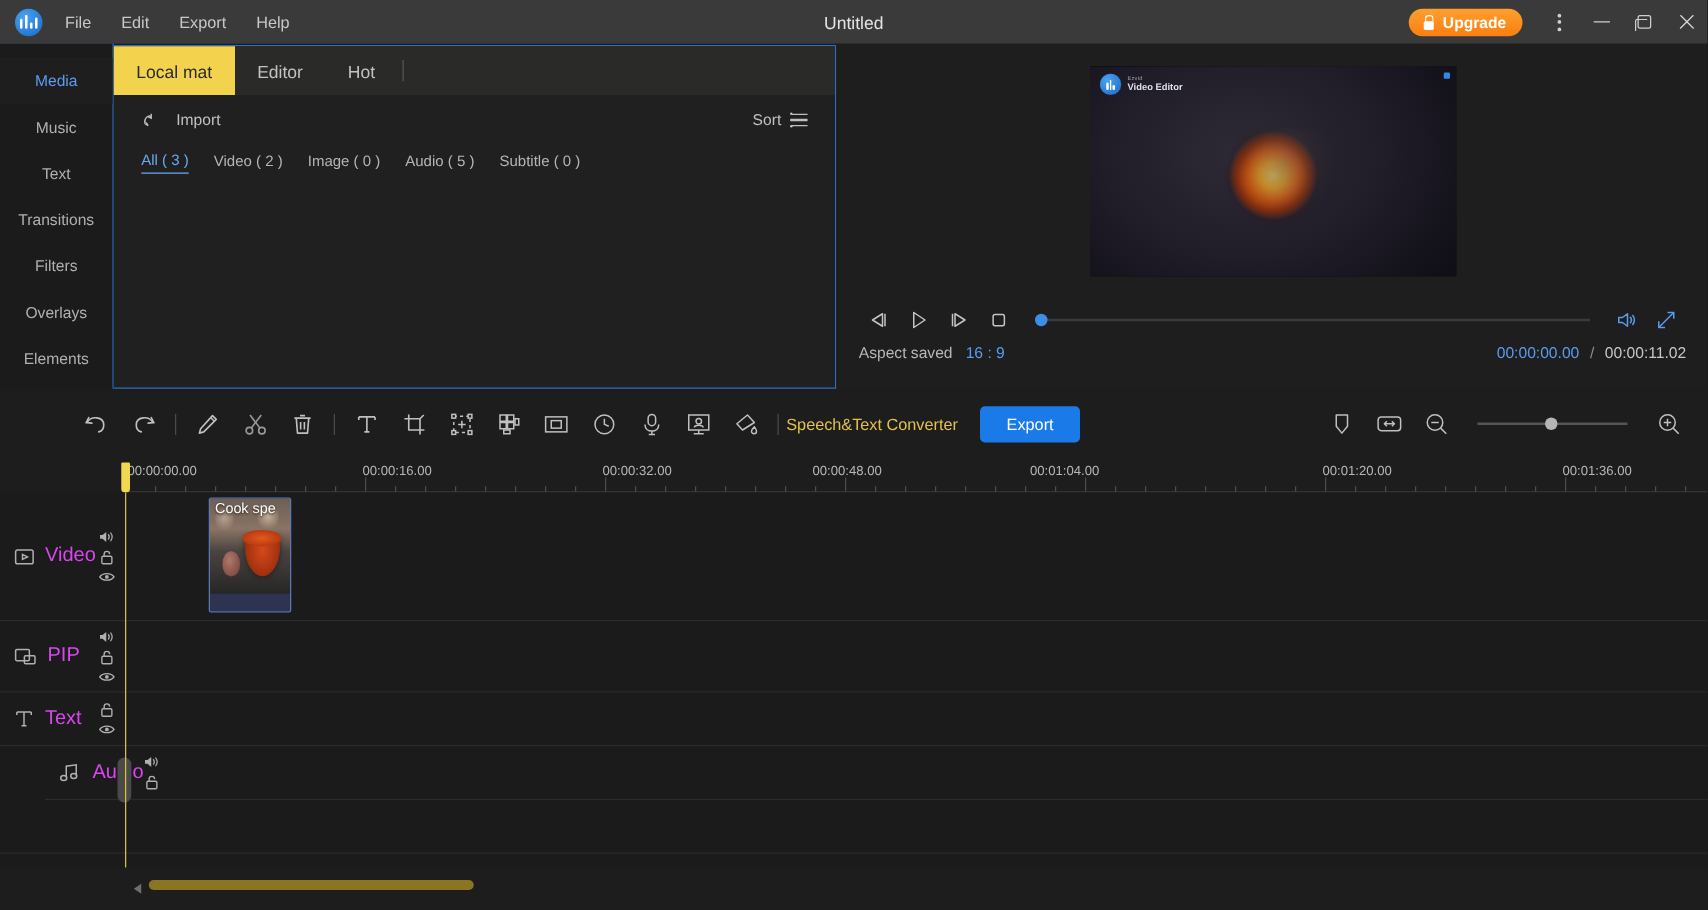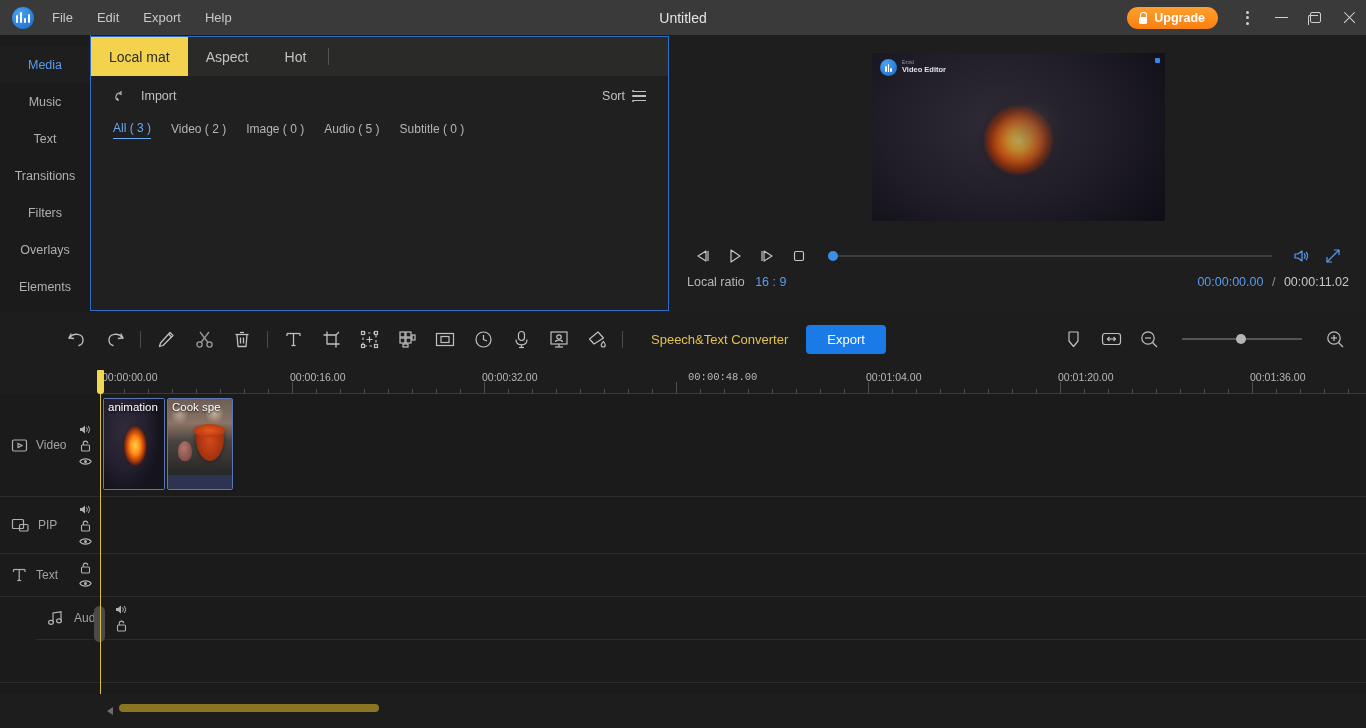--- a/index.html
+++ b/index.html
@@ -264,21 +264,21 @@
 
   
   .toolbar {
     position: absolute; left: 0; top: 314px; width: 1366px; height: 50px;
     background: #1d1d1d;
     display: flex; align-items: center;
   }
   .tool { width: 38px; height: 50px; display:flex; align-items:center; justify-content:center; }
   .tsep { width: 1px; height: 17px; background: #4a4a4a; margin: 0 6px; }
   .speech {
-    font-size: 13px; color: #e3c24a; margin-left: 22px; margin-right: 18px; white-space: nowrap;
+    font-size: 13px; color: #e3c24a; margin-right: 18px; white-space: nowrap;
   }
   .export-btn {
     background: #1a7ae8; color: #fff; font-size: 13px;
     padding: 7px 21px; border-radius: 4px;
   }
   .tb-zoom {
     position: absolute; right: 12px; top: 0; height: 50px;
     display: flex; align-items: center; gap: 0;
   }
   .zslider { width: 120px; height: 2px; background: #555; position: relative; margin: 0 14px; }
@@ -295,21 +295,21 @@
   .rtick.major { height: 12px; }
   .rtick.minor { height: 5px; }
   .ruler-base { position:absolute; left:100px; right:0; bottom:0; height:1px; background:#3a3a3a; }
 
   .tracks { position: absolute; left: 0; top: 394px; width: 1366px; height: 300px; background: #1b1b1b; }
   .track-row { position: relative; width: 1366px; border-bottom: 1px solid #2b2b2b; }
   .track-head {
     position: absolute; left: 0; top: 0; width: 100px; height: 100%;
     display: flex; align-items: center; padding-left: 11px; gap: 8px;
   }
-  .th-label { font-size: 12px; color: #a3a3a3; }
+  .th-label { font-size: 16px; color: #d946ef; }
   .th-ctrls {
     position: absolute; right: 8px; top: 50%; transform: translateY(-50%);
     display: flex; flex-direction: column; align-items: center; gap: 5px;
   }
   .track-body { position: absolute; left: 100px; top: 0; right: 0; height: 100%; }
 
   .clip {
     position: absolute; top: 4px; border-radius: 2px; overflow: hidden;
     border: 1px solid #5b78b4;
   }
@@ -420,21 +420,21 @@
       <span>Elements</span>
     </div>
   </div>
 
   <div class="media-panel">
     <div class="tabs">
       <div class="tab active">
         <span>Local mat</span>
       </div>
       <div class="tab">
-        <span>Aspect</span>
+        <span>Editor</span>
       </div>
       <div class="tab">
         <span>Hot</span>
       </div>
       <div class="tab-sep"></div>
     </div>
 
     <div class="import-row">
       <div class="import-left">
         <span class="imp-ic">
@@ -540,21 +540,21 @@
         <svg width="16" height="16" viewBox="0 0 16 16" fill="none" stroke="#5a9cf0" stroke-width="1.2" stroke-linejoin="round">
           <path d="M9 2 L14 2 L14 7"></path>
             <path d="M7 14 L2 14 L2 9"></path>
             <path d="M14 2 L2 14"></path>
         </svg>
       </div>
     </div>
 
     <div class="pmeta">
       <div>
-        <span class="lbl">Local ratio</span>
+        <span class="lbl">Aspect saved</span>
         <span class="val">16 : 9</span>
       </div>
       <div>
         <span class="tc-cur">00:00:00.00</span>
         <span class="tc-sep">/</span>
         <span class="tc-tot">00:00:11.02</span>
       </div>
     </div>
   </div>
 
@@ -705,22 +705,22 @@
         </svg>
       </div>
     </div>
   </div>
 
   <div class="ruler">
     <div class="ruler-inner">
       <div class="rlabel" style="left:2px;">00:00:00.00</div>
       <div class="rlabel" style="left:190px;">00:00:16.00</div>
       <div class="rlabel" style="left:382px;">00:00:32.00</div>
-      <div class="rlabel" style="left:588px;font-family:Liberation Mono, monospace;">00:00:48.00</div>
-      <div class="rlabel" style="left:766px;">00:01:04.00</div>
+      <div class="rlabel" style="left:550px;">00:00:48.00</div>
+      <div class="rlabel" style="left:724px;">00:01:04.00</div>
       <div class="rlabel" style="left:958px;">00:01:20.00</div>
       <div class="rlabel" style="left:1150px;">00:01:36.00</div>
 
       <div class="rtick major" style="left:0px;"></div>
       <div class="rtick minor" style="left:24px;"></div>
         <div class="rtick minor" style="left:48px;"></div>
       <div class="rtick minor" style="left:72px;"></div>
         <div class="rtick minor" style="left:96px;"></div>
       <div class="rtick minor" style="left:120px;"></div>
         <div class="rtick minor" style="left:144px;"></div>
@@ -802,27 +802,20 @@
           </span>
           <span>
             <svg width="13" height="9" viewBox="0 0 13 9" fill="none" stroke="#b0b0b0" stroke-width="1.1">
               <path d="M0.8 4.5 C3 1 10 1 12.2 4.5 C10 8 3 8 0.8 4.5 Z"></path>
               <circle cx="6.5" cy="4.5" r="1.5" fill="#b0b0b0" stroke="none"></circle>
             </svg>
           </span>
         </span>
       </div>
       <div class="track-body">
-        <div class="clip" style="left:3px; width:62px; height:92px;">
-          <div class="clip-bg"></div>
-          <div style="position:absolute;left:0;top:0;width:100%;height:100%;">
-            <div class="art-fire" style="height:100%;"></div>
-          </div>
-          <div class="clip-label">animation</div>
-        </div>
         <div class="clip" style="left:67px; width:66px; height:92px;">
           <div class="clip-bg"></div>
           <div style="position:absolute;left:0;top:0;width:100%;height:76px;">
             <div class="art-pepper" style="height:100%;">
               <span class="blur1"></span>
                 <span class="blur2"></span>
               <span class="onion"></span>
                 <span class="bowl"></span>
             </div>
           </div>

